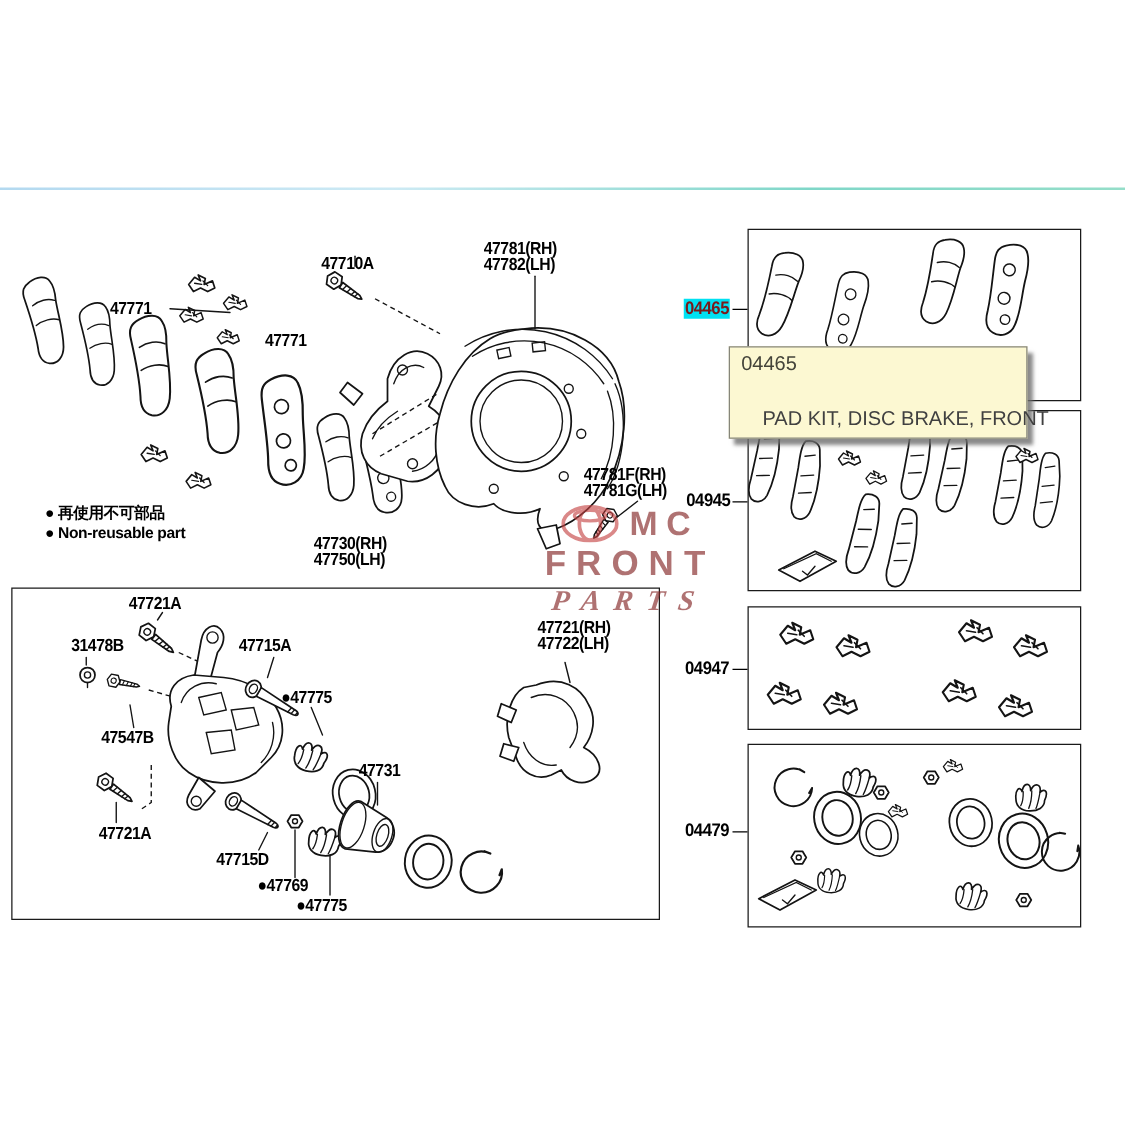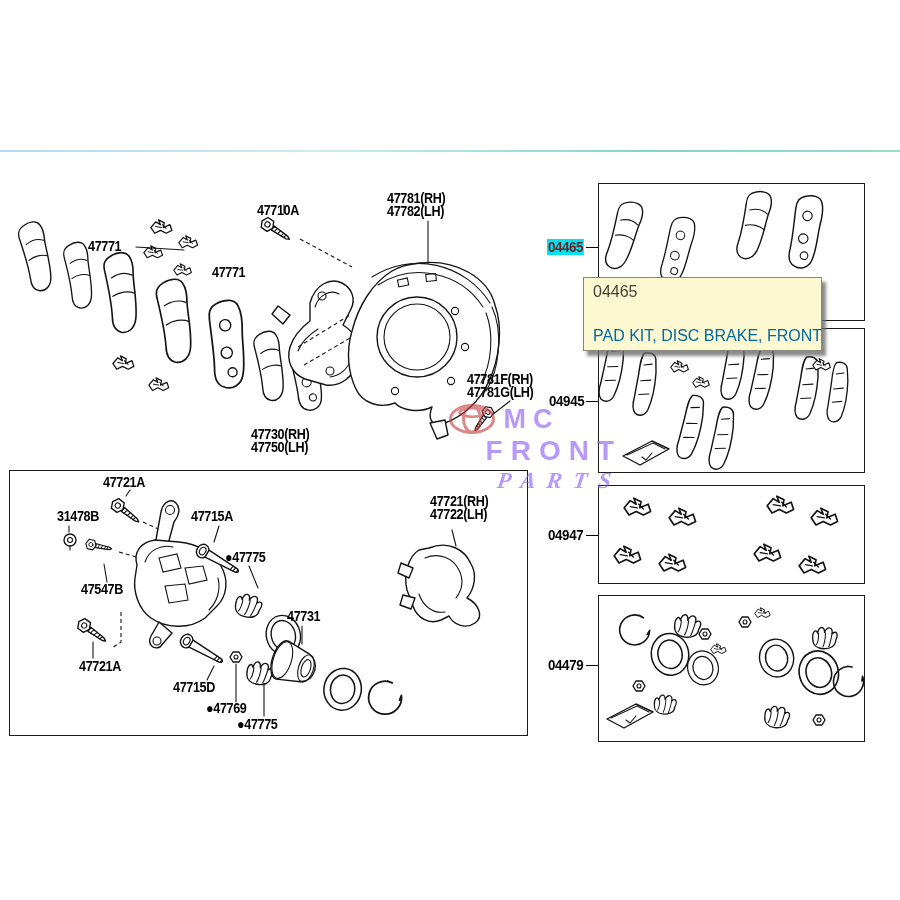--- a/index.html
+++ b/index.html
@@ -16,22 +16,22 @@
   .dash{position:absolute;width:12px;height:0;border-top:1.6px solid #000;z-index:4;}
   .kitbox{position:absolute;border:1.6px solid #1a1a1a;background:#fff;box-sizing:border-box;}
   .lowerbox{position:absolute;left:9px;top:470px;width:519px;height:266px;
             border:1.8px solid #1a1a1a;box-sizing:border-box;background:#fff;}
   .legend{position:absolute;left:36px;top:402px;font-weight:bold;font-size:12.5px;
           line-height:16px;color:#000;letter-spacing:-0.3px;z-index:4;}
   .tooltip{position:absolute;left:583px;top:277px;width:239px;height:74px;background:#fcf8d2;
            border:1px solid #86867a;box-shadow:4px 5px 3px rgba(110,110,110,.8);
            z-index:10;box-sizing:border-box;padding:5px 9px;}
   .tooltip .tt-code{font-size:16px;color:#44443a;}
-  .tooltip .tt-name{position:absolute;left:9px;bottom:5px;font-size:16px;color:#0369a1;white-space:nowrap;}
-  .wm{position:absolute;left:386px;top:404px;width:236px;text-align:right;color:#8b5cf6;
+  .tooltip .tt-name{position:absolute;left:26px;bottom:5px;font-size:16px;color:#404040;white-space:nowrap;}
+  .wm{position:absolute;left:386px;top:404px;width:236px;text-align:center;color:#7f1d1d;
       opacity:.62;z-index:5;font-weight:bold;}
   .wm-r1{display:flex;align-items:center;justify-content:center;gap:9px;height:30px;}
   .wm-mc{font-size:27px;letter-spacing:7px;}
   .wm-toyota{font-size:28px;letter-spacing:8px;margin-top:1px;}
   .wm-parts{font-family:"Liberation Serif",serif;font-style:italic;font-size:23px;
             letter-spacing:11px;transform:skewX(-8deg);margin-top:1px;}
   svg .f{fill:#fff;stroke:#141414;stroke-width:1.4;stroke-linejoin:round;}
   svg .s{fill:none;stroke:#141414;stroke-width:1.1;stroke-linecap:round;}
   svg .s2{fill:none;stroke:#141414;stroke-width:1.6;stroke-linecap:round;}
   svg .dsh{fill:none;stroke:#141414;stroke-width:1.1;stroke-dasharray:4 3;}
@@ -287,20 +287,24 @@
   </div>
   <div class="plbl" style="left:467px;top:373px">
     <span>47781F(RH)</span>
     <span>47781G(LH)</span>
   </div>
   <div class="plbl" style="left:251px;top:428px">
     <span>47730(RH)</span>
     <span>47750(LH)</span>
   </div>
 
+  <div class="legend">
+    <div>● 再使用不可部品</div>
+    <div>● Non-reusable part</div>
+  </div>
 
   <div class="plbl" style="left:103px;top:476px">47721A</div>
   <div class="plbl" style="left:57px;top:510px">31478B</div>
   <div class="plbl" style="left:191px;top:510px">47715A</div>
   <div class="plbl" style="left:225px;top:551px">●47775</div>
   <div class="plbl" style="left:81px;top:583px">47547B</div>
   <div class="plbl" style="left:79px;top:660px">47721A</div>
   <div class="plbl" style="left:287px;top:610px">47731</div>
   <div class="plbl" style="left:173px;top:681px">47715D</div>
   <div class="plbl" style="left:206px;top:702px">●47769</div>

